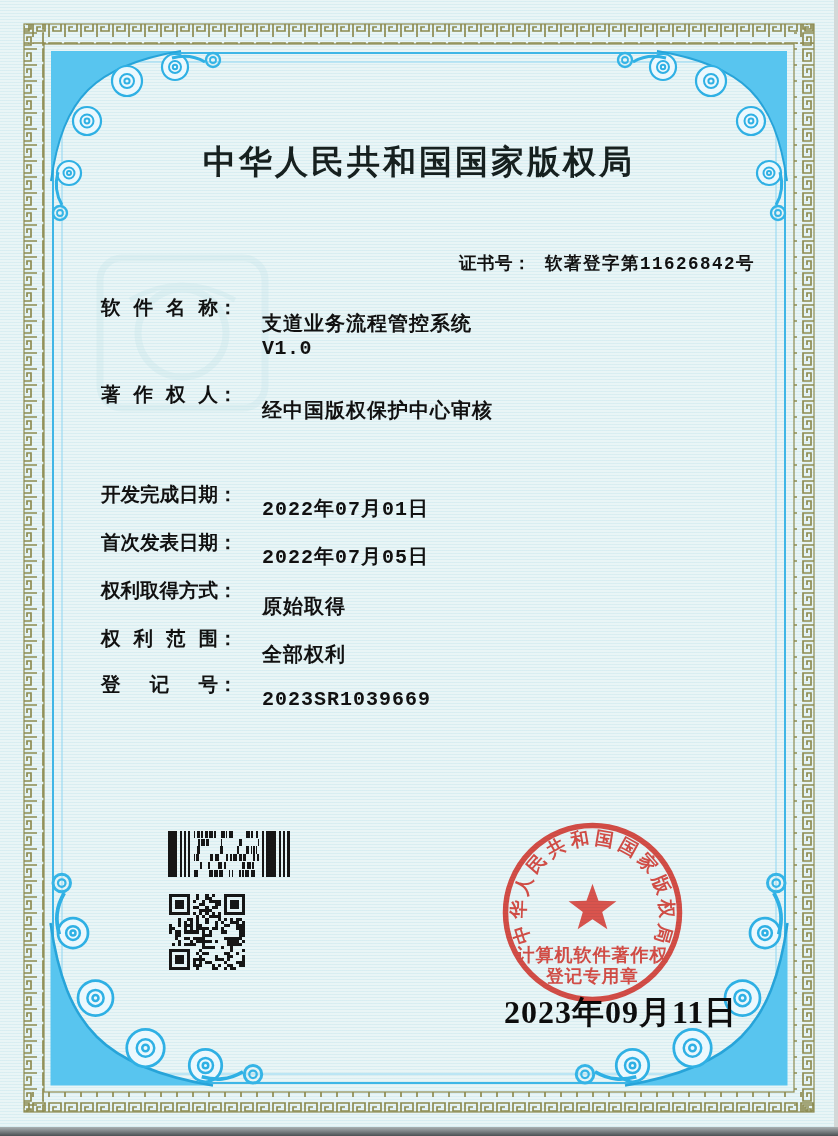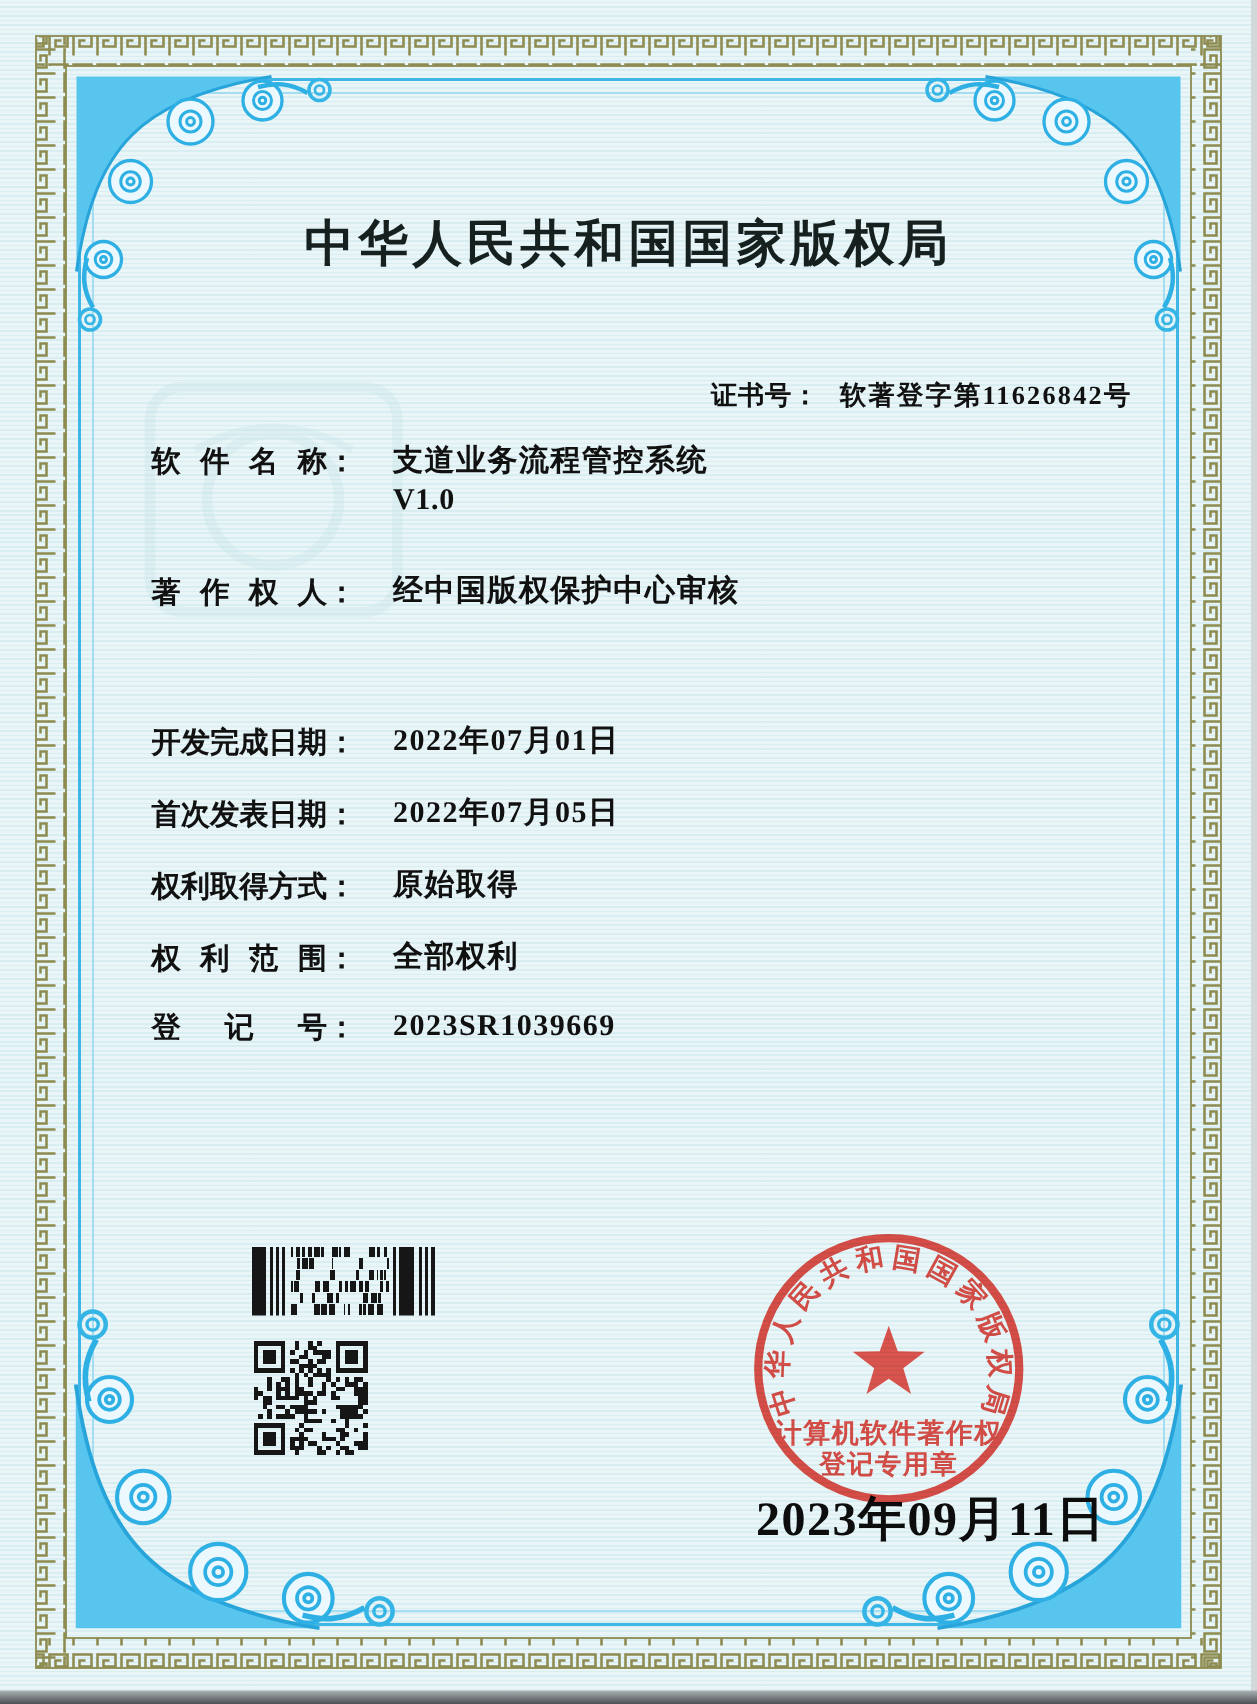--- a/index.html
+++ b/index.html
@@ -32,24 +32,24 @@
   .certno .gap{display:inline-block;width:14px;}
   .row{position:absolute;left:101px;white-space:nowrap;}
   .row .lab{
     display:inline-block;width:117px;vertical-align:top;
     font-size:19.5px;font-weight:700;
     text-align:justify;text-align-last:justify;
   }
   .row .colon{font-size:19.5px;font-weight:700;vertical-align:top;}
   .row .val{
     display:inline-block;margin-left:20px;vertical-align:top;
-    font-size:20px;font-weight:700;letter-spacing:1px;line-height:26px;
+    font-size:20px;font-weight:700;letter-spacing:1px;line-height:26px;margin-top:16px;
   }
   .row .val .v2{letter-spacing:.5px;}
-  .num{font-family:Liberation Serif, serif;letter-spacing:1.5px;}
+  .num{font-family:Liberation Mono, monospace;letter-spacing:1.5px;}
   .r1{top:294px;} .r2{top:381px;} .r3{top:481px;} .r4{top:529px;}
   .r5{top:577px;} .r6{top:625px;} .r7{top:671px;}
   .statement{
     position:absolute;left:99px;top:727px;width:656px;
     font-size:20.5px;font-weight:700;line-height:48px;letter-spacing:.4px;
   }
   .statement .ln1{text-indent:42px;}
   .barcode{position:absolute;left:168px;top:831px;z-index:1;}
   .qrcode{position:absolute;left:168px;top:894px;z-index:1;}
   .seal{position:absolute;left:500px;top:820px;z-index:3;mix-blend-mode:multiply;opacity:.95;}

